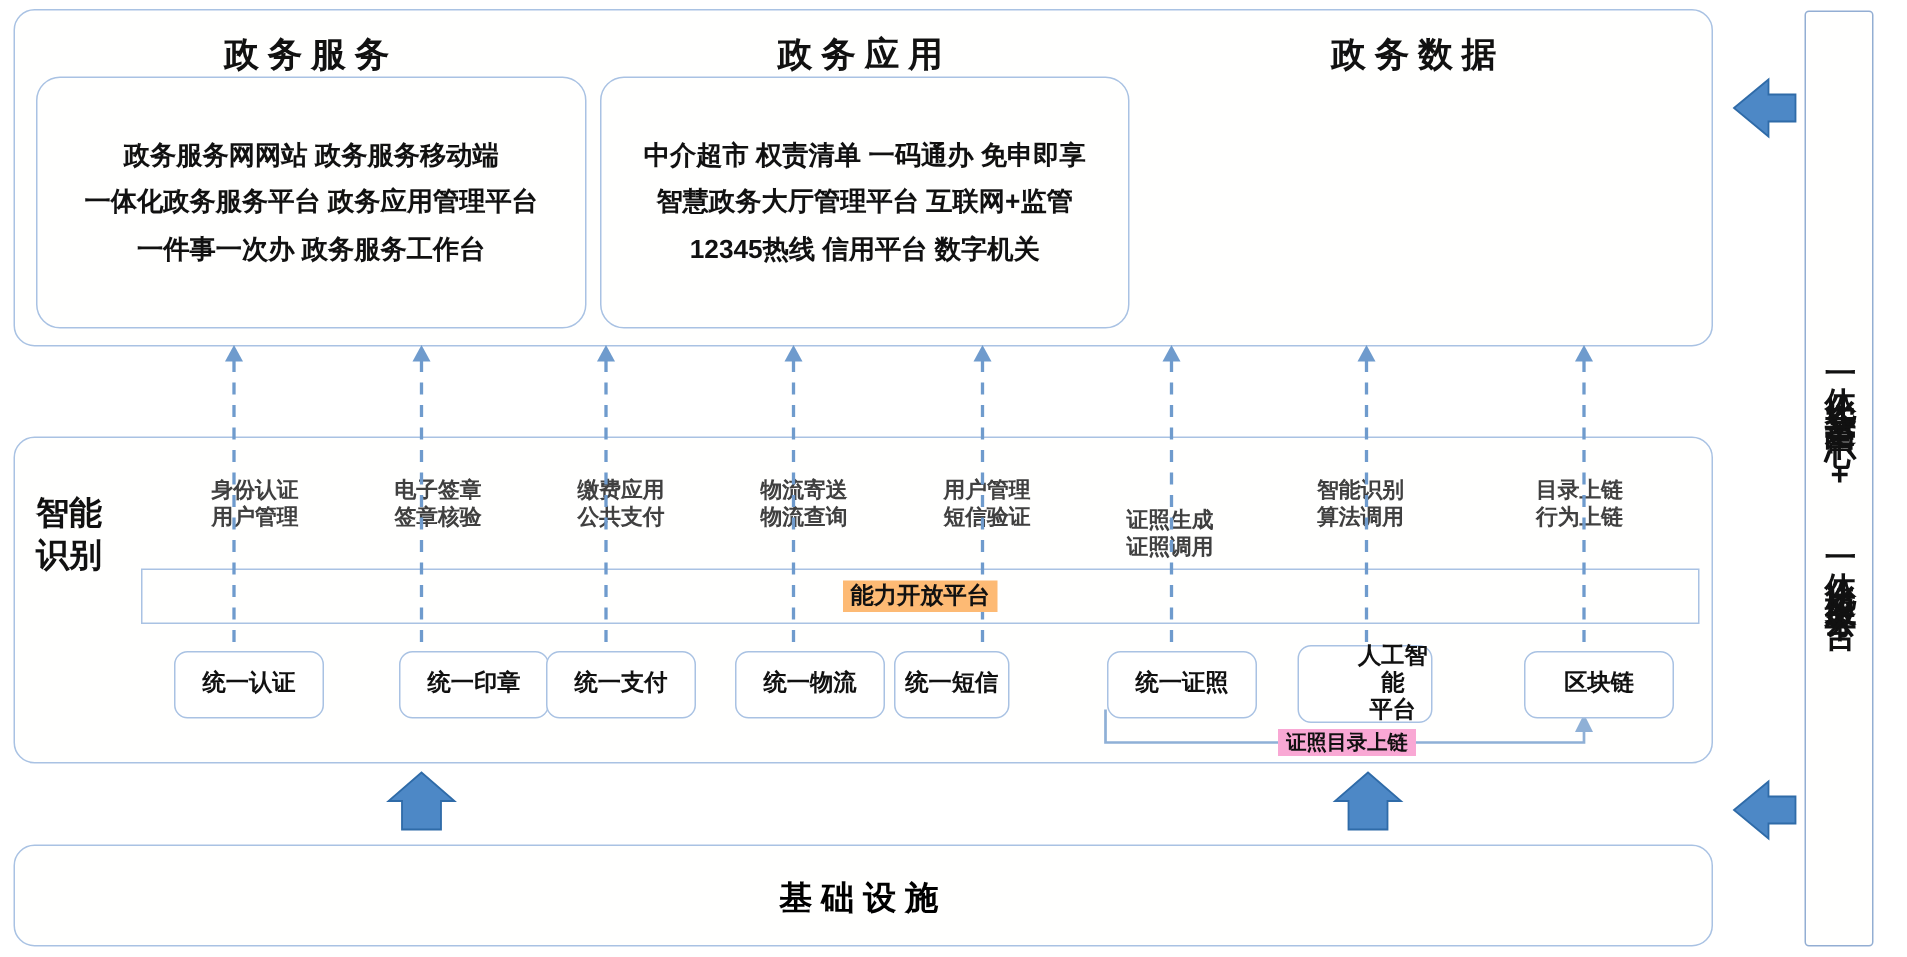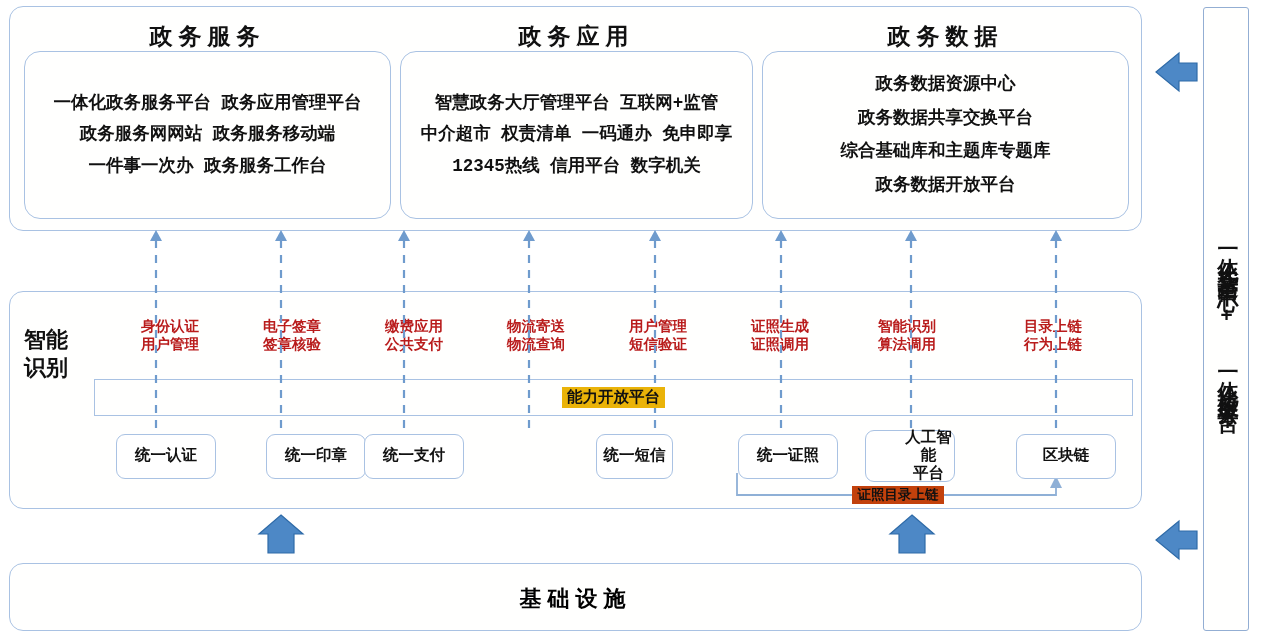--- a/index.html
+++ b/index.html
@@ -10,21 +10,20 @@
     overflow: hidden;
   }
   #root { position: relative; width: 1271px; height: 638px; }
 
   
   .panel {
     position: absolute;
     border: 1.4px solid #a9c2e3;
     border-radius: 14px;
     background: #fffffe;
-    font-family: Liberation Mono, monospace;
   }
 
   
   #top-layer { left: 9px; top: 6px; width: 1133px; height: 225px; }
 
   .col-title {
     position: absolute;
     top: 14px;
     font-size: 23px;
     font-weight: bold;
@@ -70,39 +69,39 @@
     line-height: 1.28;
     text-align: center;
     color: #111;
   }
 
   .cap-label {
     position: absolute;
     top: 27px;
     font-size: 14.5px;
     font-weight: bold;
-    color: #b91c1c;
+    color: #404040;
     text-align: center;
     line-height: 1.22;
     white-space: nowrap;
   }
 
   
   #open-bar {
     position: absolute;
     left: 84px; top: 87px;
     width: 1039px; height: 37px;
     border: 1.4px solid #a9c2e3;
     background: rgba(255,255,255,0.0);
     display: flex; align-items: center; justify-content: center;
   }
   #open-bar .txt {
     font-size: 15.5px; font-weight: bold; color: #111;
     position: relative; z-index: 4;
-    background: #eab308;
+    background: #fdba74;
     padding: 0 5px;
   }
 
   .cap-box {
     position: absolute;
     top: 142px;
     height: 45px;
     border: 1.3px solid #a9c2e3;
     border-radius: 9px;
     background: #ffffff;
@@ -145,39 +144,33 @@
 </style>
 </head>
 <body>
 
 <div id="root">
 
   <div class="panel" id="top-layer">
 
     <div class="col-title" style="left:14px; width:367px;">政务服务</div>
     <div class="inner-card gap3" style="left:14px; width:367px;">
+      <div class="line">政务服务网网站 政务服务移动端</div>
       <div class="line">一体化政务服务平台 政务应用管理平台</div>
-      <div class="line">政务服务网网站 政务服务移动端</div>
       <div class="line">一件事一次办 政务服务工作台</div>
     </div>
 
     <div class="col-title" style="left:390px; width:353px;">政务应用</div>
     <div class="inner-card gap3" style="left:390px; width:353px;">
+      <div class="line">中介超市 权责清单 一码通办 免申即享</div>
       <div class="line">智慧政务大厅管理平台 互联网+监管</div>
-      <div class="line">中介超市 权责清单 一码通办 免申即享</div>
       <div class="line">12345热线 信用平台 数字机关</div>
     </div>
 
     <div class="col-title" style="left:752px; width:367px;">政务数据</div>
-    <div class="inner-card gap4" style="left:752px; width:367px;">
-      <div class="line">政务数据资源中心</div>
-      <div class="line">政务数据共享交换平台</div>
-      <div class="line">综合基础库和主题库专题库</div>
-      <div class="line">政务数据开放平台</div>
-    </div>
   </div>
 
   <div class="panel" id="mid-layer">
 
     <div id="mid-label">智能识别</div>
 
     <div class="cap-label" style="left:105px; width:110px;">
       <div>身份认证</div>
       <div>用户管理</div>
     </div>
@@ -190,40 +183,41 @@
       <div>物流查询</div>
     </div>
     <div class="cap-label" style="left:349px; width:110px;">
       <div>缴费应用</div>
       <div>公共支付</div>
     </div>
     <div class="cap-label" style="left:593px; width:110px;">
       <div>用户管理</div>
       <div>短信验证</div>
     </div>
-    <div class="cap-label" style="left:715px; width:110px;">
+    <div class="cap-label" style="left:715px; width:110px;margin-top:20px;">
       <div>证照生成</div>
       <div>证照调用</div>
     </div>
     <div class="cap-label" style="left:842px; width:110px;">
       <div>智能识别</div>
       <div>算法调用</div>
     </div>
     <div class="cap-label" style="left:988px; width:110px;">
       <div>目录上链</div>
       <div>行为上链</div>
     </div>
 
     <div id="open-bar">
       <span class="txt">能力开放平台</span>
     </div>
 
     <div class="cap-box" style="left:106px; width:100px;">统一认证</div>
     <div class="cap-box" style="left:232px; width:100px;margin-left:24px;">统一印章</div>
     <div class="cap-box" style="left:354px; width:100px;">统一支付</div>
+    <div class="cap-box" style="left:480px; width:100px;">统一物流</div>
     <div class="cap-box" style="left:586px; width:77px;">统一短信</div>
     <div class="cap-box" style="left:728px; width:100px;">统一证照</div>
     <div class="cap-box" style="left:855px; width:90px; flex-direction:column; top:138px; height:52px;padding-left:37px;">
 
       <span id="ai-box-text">
           <div>人工智能</div>
           <div>平台</div>
         </span>
     </div>
     <div class="cap-box" style="left:1006px; width:100px;">区块链</div>
@@ -273,15 +267,15 @@
 
     <g fill="#4d88c6" stroke="#2f6ba8" stroke-width="1.2">
       <polygon points="1156,72 1179,53 1179,63 1197,63 1197,81 1179,81 1179,91"></polygon>
       <polygon points="1156,540 1179,521 1179,531 1197,531 1197,549 1179,549 1179,559"></polygon>
     </g>
 
     <rect x="852" y="484" width="92" height="22" fill="#ffffff"></rect>
   </svg>
 
   <div style="position:absolute; left:852px; top:486px; width:92px; text-align:center;
-              font-size:13.5px; font-weight:bold; color:#111; background:#c2410c; z-index:9;">证照目录上链</div>
+              font-size:13.5px; font-weight:bold; color:#111; background:#f9a8d4; z-index:9;">证照目录上链</div>
 
 </div>
 
 </body></html>

